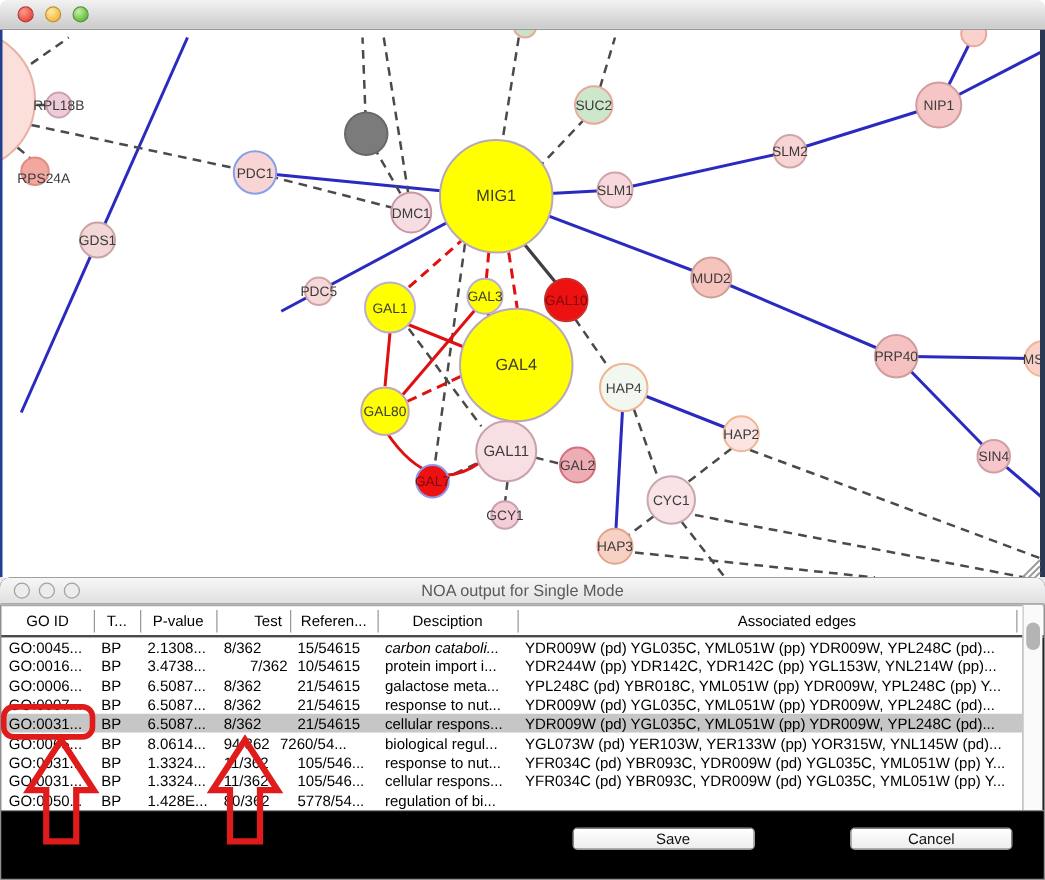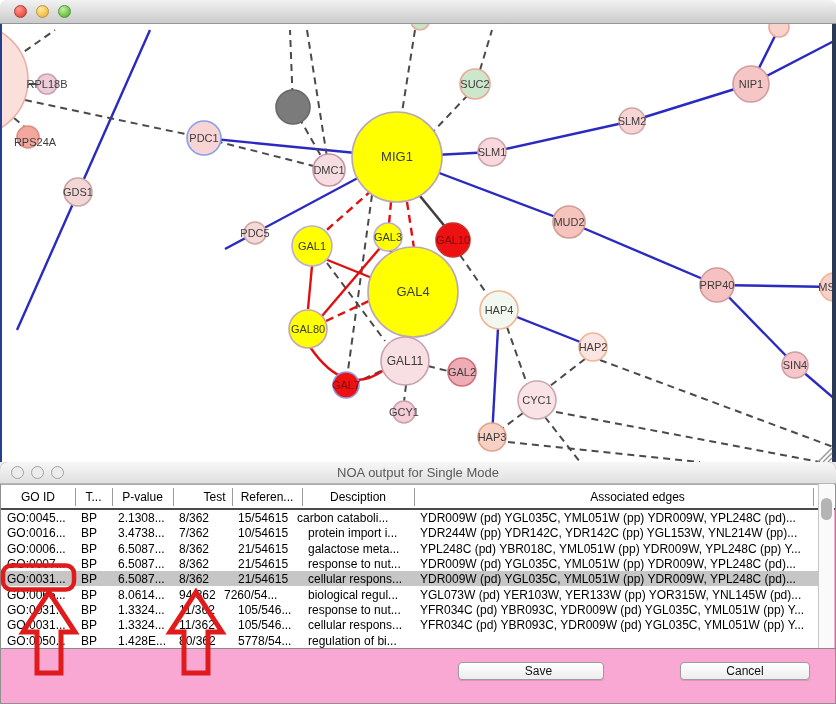--- a/index.html
+++ b/index.html
@@ -13,21 +13,21 @@
   .titlebar .title{position:absolute;left:0;right:0;top:4px;text-align:center;
     font-size:15px;color:#1f1f1f;margin-top:32px;}
   .light{position:absolute;top:5px;width:13px;height:13px;border-radius:50%;box-sizing:border-box;}
   .l-red{left:14px;background:radial-gradient(circle at 35% 30%,#ff9a92,#ee5a4e 60%,#c93a32);border:1px solid #b33a33;}
   .l-yellow{left:36px;background:radial-gradient(circle at 35% 30%,#ffe9a8,#f6c351 60%,#d9a23a);border:1px solid #c09136;}
   .l-green{left:58px;background:radial-gradient(circle at 35% 30%,#c4f0a8,#77c64e 60%,#4f9e33);border:1px solid #51953a;}
   .l-empty{background:#ececec;border:1.5px solid #a2a2a2;}
   .l2-1{left:11px}.l2-2{left:31px}.l2-3{left:51px}
   .canvas{position:absolute;left:0;top:24px;width:836px;height:438px;overflow:hidden;background:#fff;}
   
-  .win2{position:absolute;left:0;top:462px;width:836px;height:242px;background:#f9a8d4;
+  .win2{position:absolute;left:0;top:462px;width:836px;height:242px;background:#000000;
     border-radius:8px 8px 0 0;box-shadow:inset 0 0 0 1px #8f8f8f;}
   .titlebar2{position:absolute;left:0;top:0;width:100%;height:22px;
     background:linear-gradient(#f7f7f7,#e0e0e0);border-bottom:1px solid #b6b6b6;
     border-radius:8px 8px 0 0;box-sizing:border-box;}
   .titlebar2 .title{position:absolute;left:0;right:0;top:3px;text-align:center;
     font-size:13px;color:#5a5a5a;}
   .light2{position:absolute;top:4px;width:13px;height:13px;border-radius:50%;box-sizing:border-box;}
   .thead{position:absolute;left:1px;top:22px;width:834px;height:26px;background:#fff;
     border-top:1px solid #aaa;border-bottom:2px solid #4a4a4a;box-sizing:border-box;}
   .hcell{position:absolute;top:5px;height:16px;font-size:12px;color:#000;text-align:center;
@@ -203,28 +203,28 @@
       <div class="hdiv" style="left: 413px;"></div>
       <div class="hdiv" style="left: 812px;"></div>
     </div>
   <div class="tbody">
       <div class="trow" style="top: 0px;">
         <div class="tcell" style="left: 6px; width: 66px;">GO:0045...</div>
         <div class="tcell" style="left: 80px; width: 29px;">BP</div>
         <div class="tcell" style="left: 117px; width: 53px;">2.1308...</div>
         <div class="tcell" style="left: 178px; width: 51px;">8/362</div>
         <div class="tcell" style="left: 237px; width: 62px;">15/54615</div>
-        <div class="tcell" style="left: 296px; width: 104px;">carbon cataboli...</div>
+        <div class="tcell" style="left: 307px; width: 104px; font-style: italic;">carbon cataboli...</div>
         <div class="tcell" style="left: 419px; width: 391px;">YDR009W (pd) YGL035C, YML051W (pp) YDR009W, YPL248C (pd)...</div>
       </div>
       <div class="trow" style="top: 15.33px;">
         <div class="tcell" style="left: 6px; width: 66px;">GO:0016...</div>
         <div class="tcell" style="left: 80px; width: 29px;">BP</div>
         <div class="tcell" style="left: 117px; width: 53px;">3.4738...</div>
-        <div class="tcell" style="left: 178px; width: 51px;">7/362</div>
+        <div class="tcell" style="left: 178px; width: 51px; text-align: right;">7/362</div>
         <div class="tcell" style="left: 237px; width: 62px;">10/54615</div>
         <div class="tcell" style="left: 307px; width: 104px;">protein import i...</div>
         <div class="tcell" style="left: 419px; width: 391px;">YDR244W (pp) YDR142C, YDR142C (pp) YGL153W, YNL214W (pp)...</div>
       </div>
       <div class="trow" style="top: 30.66px;">
         <div class="tcell" style="left: 6px; width: 66px;">GO:0006...</div>
         <div class="tcell" style="left: 80px; width: 29px;">BP</div>
         <div class="tcell" style="left: 117px; width: 53px;">6.5087...</div>
         <div class="tcell" style="left: 178px; width: 51px;">8/362</div>
         <div class="tcell" style="left: 237px; width: 62px;">21/54615</div>

